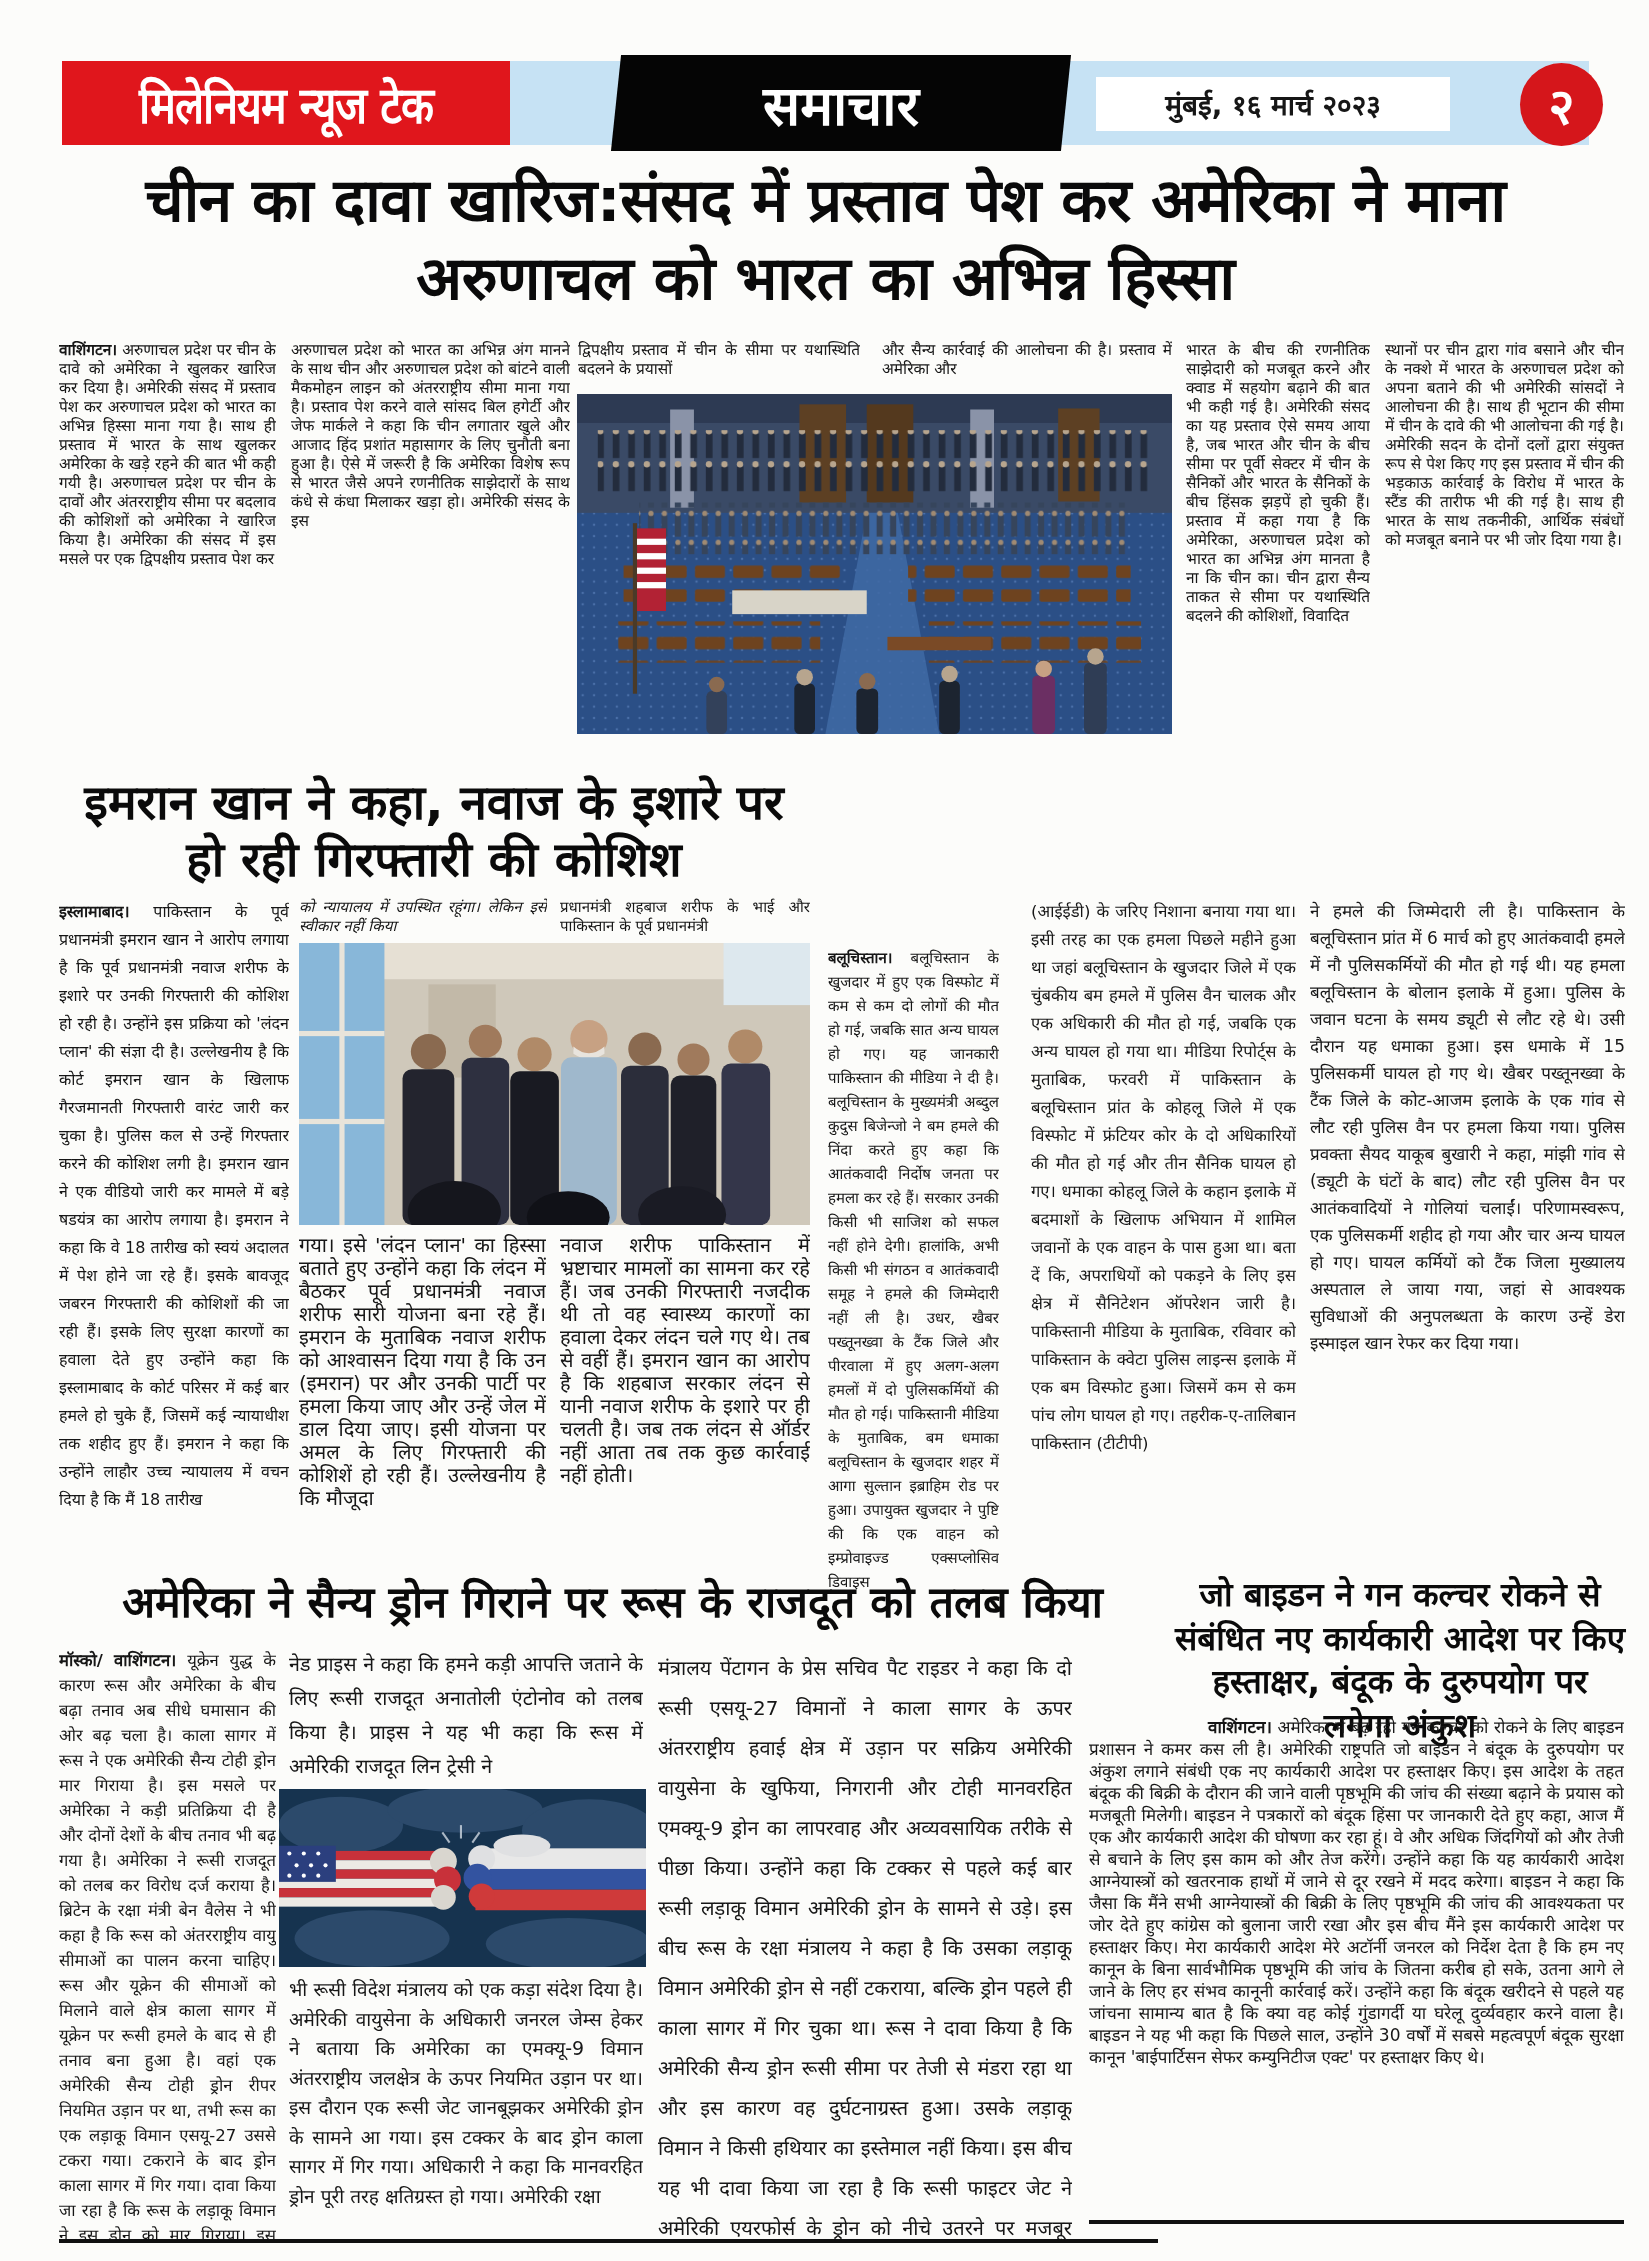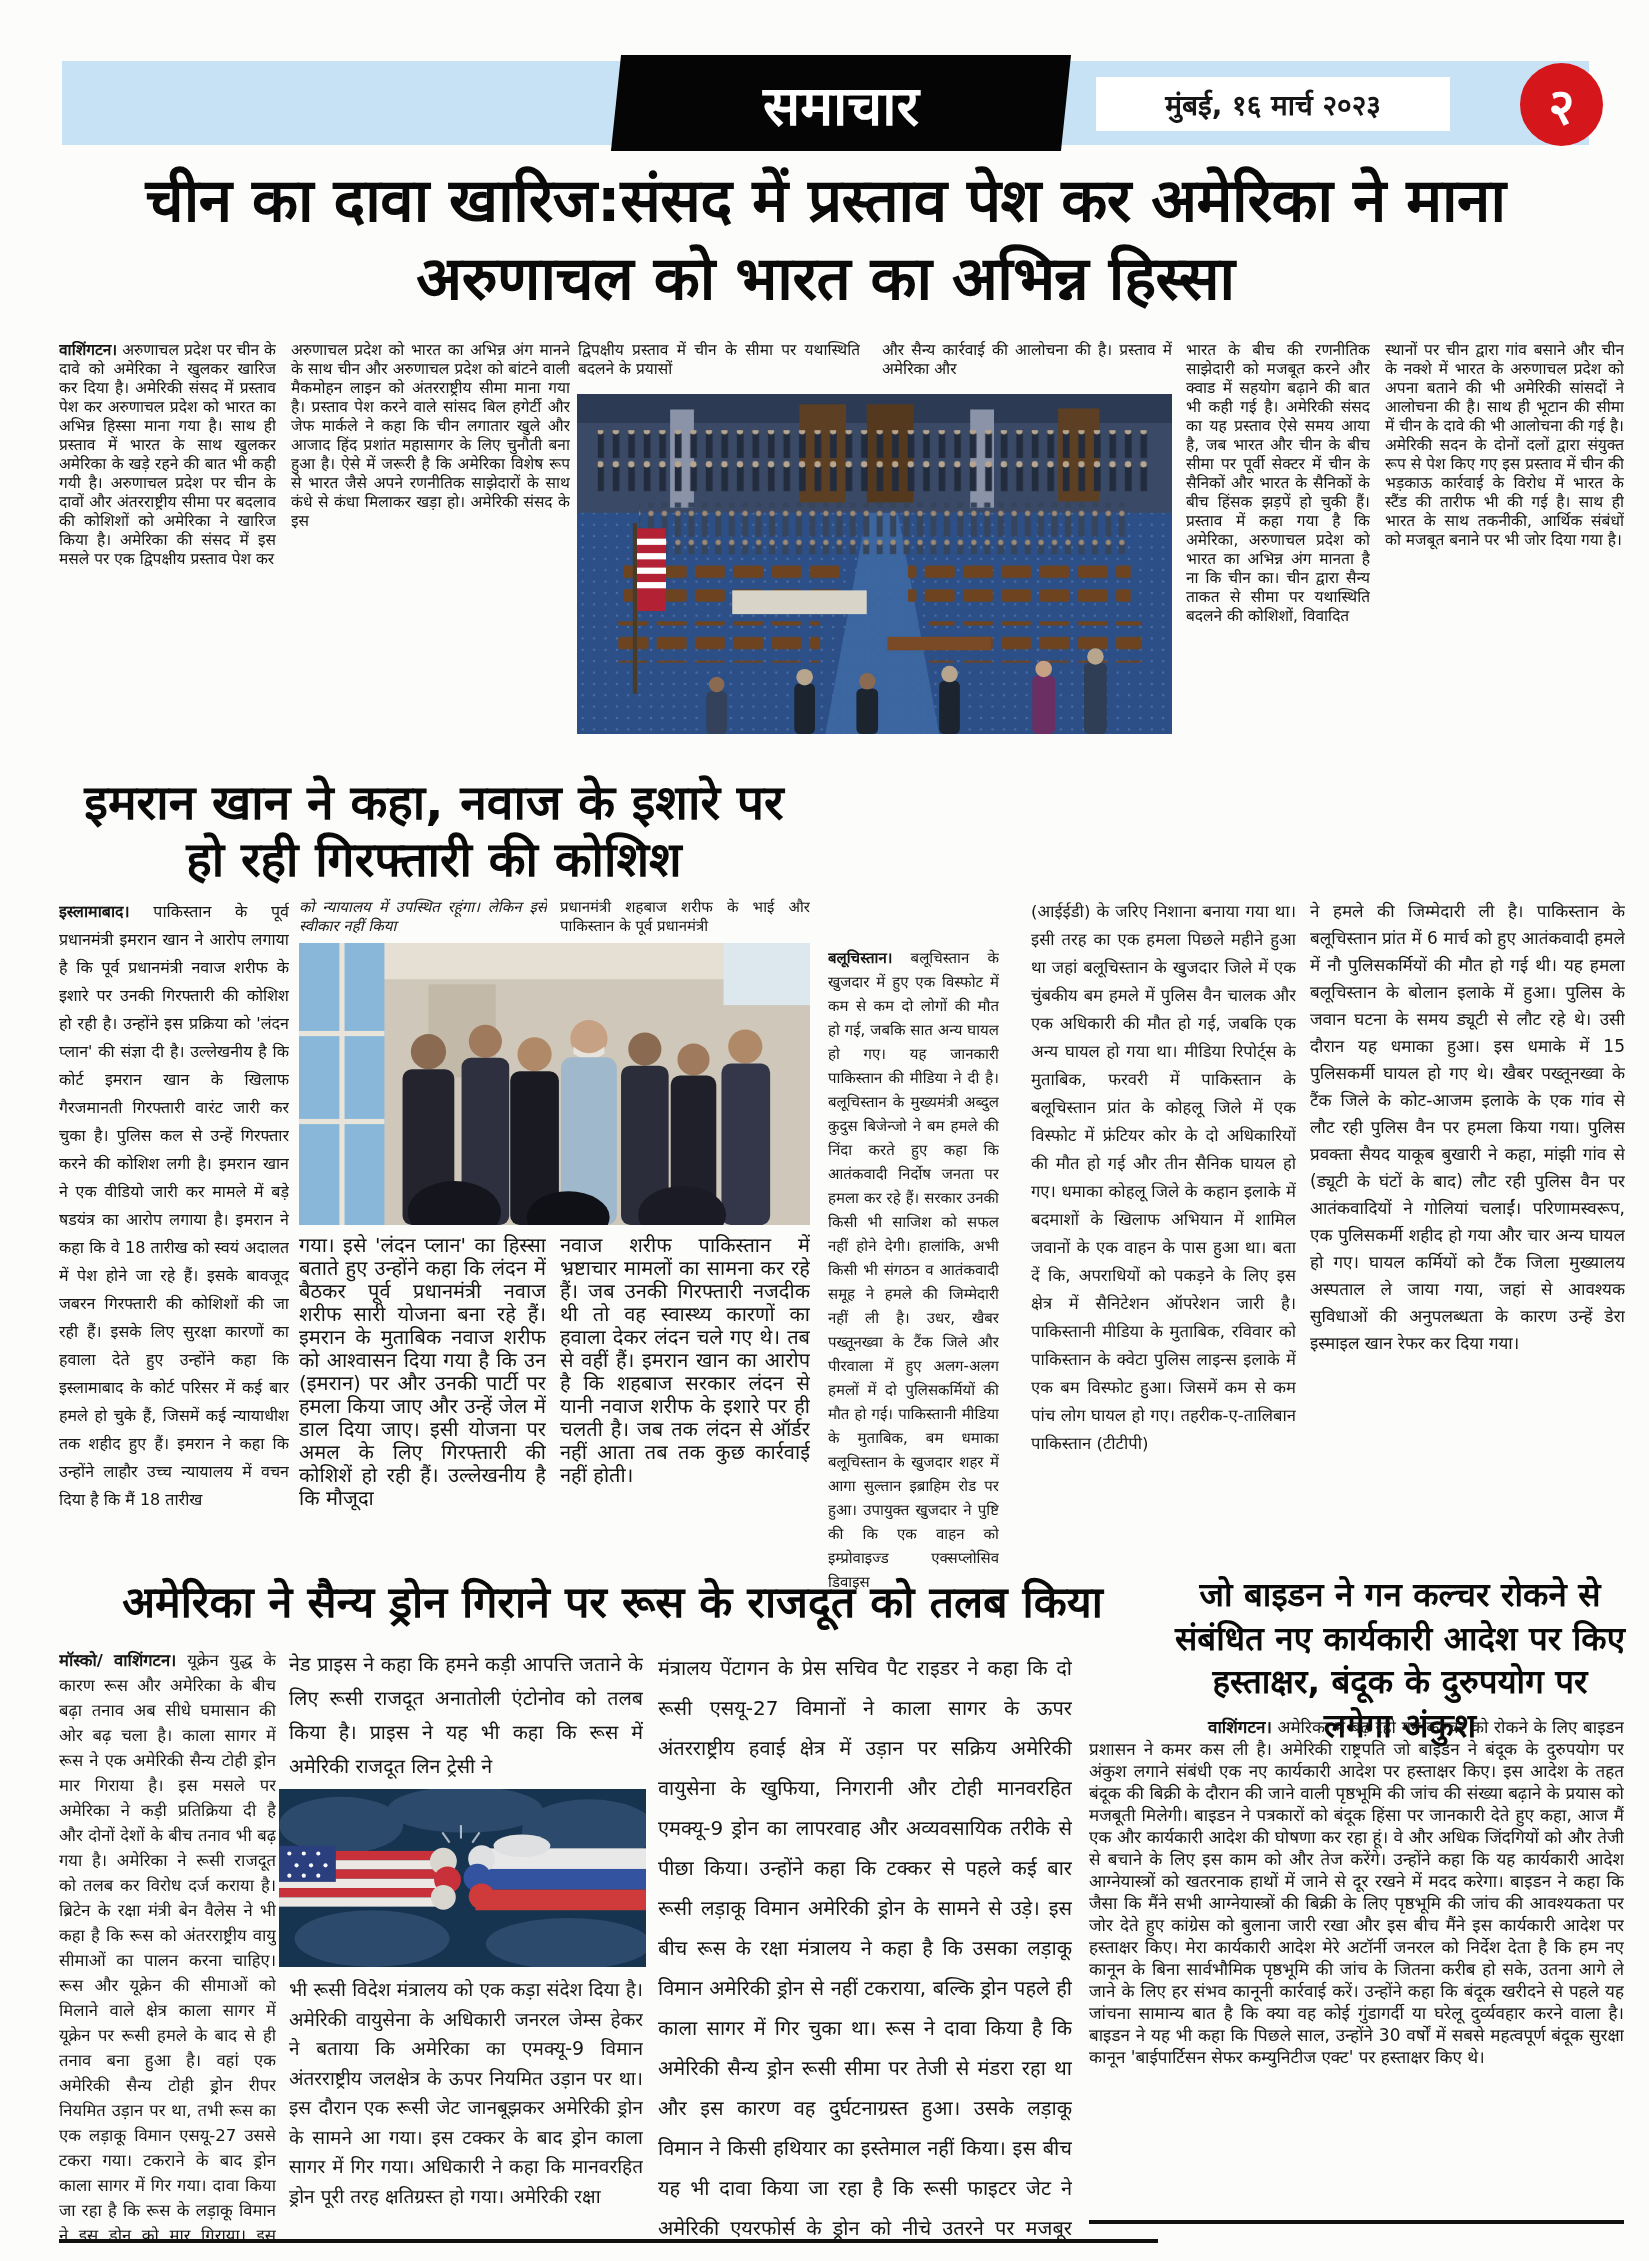--- a/index.html
+++ b/index.html
@@ -44,20 +44,23 @@
   .indent1 p{text-indent:119px;}
   .rule{background:#101010;}
   .photo svg{display:block;width:100%;height:100%;}
 </style>
 </head>
 <body>
 
 <div class="page">
 
   <div class="abs mast-strip"></div>
+  <div class="abs brand-box">
+    <b>मिलेनियम न्यूज टेक</b>
+  </div>
   <div class="abs section-box">
     <b>समाचार</b>
   </div>
   <div class="abs date-box">मुंबई, १६ मार्च २०२३</div>
   <div class="abs page-circle">२</div>
 
   <div class="abs headline h1">चीन का दावा खारिज:संसद में प्रस्ताव पेश कर अमेरिका ने माना अरुणाचल को भारत का अभिन्न हिस्सा</div>
 
   <div class="abs coltxt f-a1" style="left:59px;top:341px;width:217px;height:416px;">
     <p><b>वाशिंगटन।</b>

